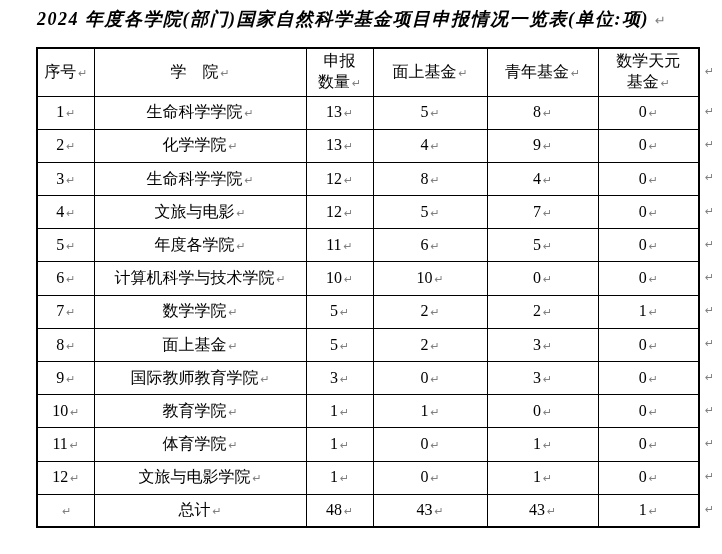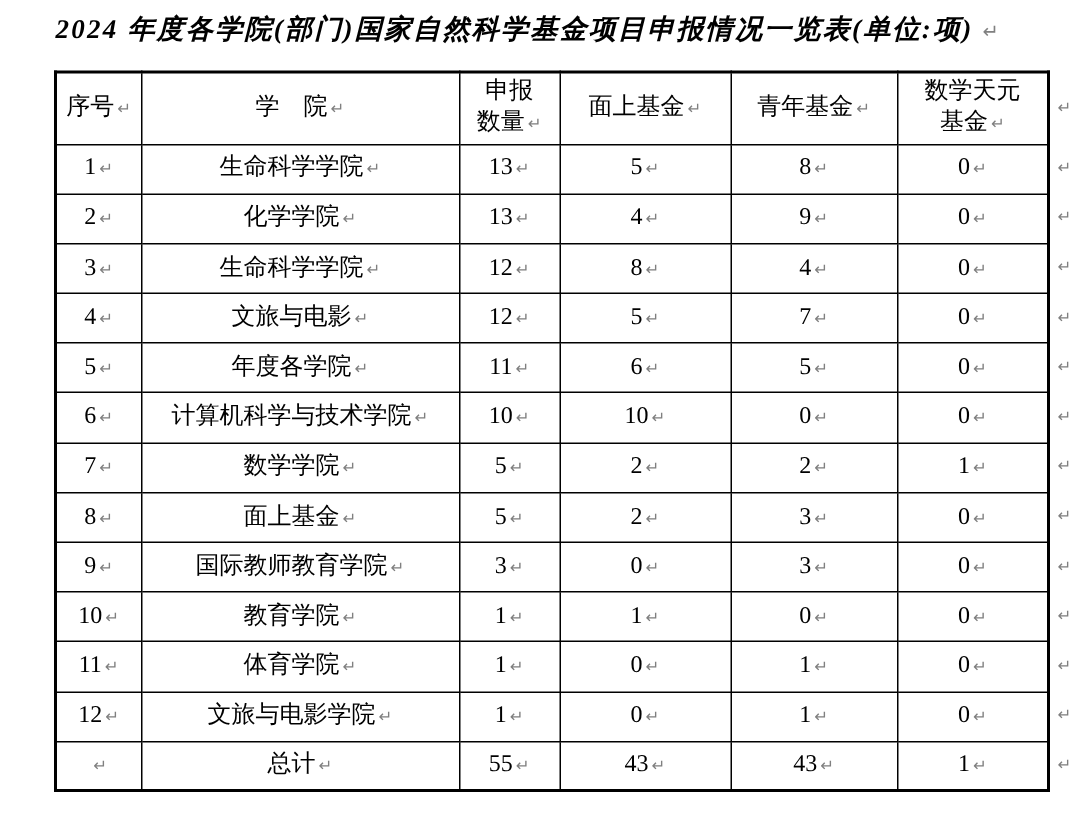--- a/index.html
+++ b/index.html
@@ -197,21 +197,21 @@
         <td><span>12</span><span class="pmark">↵</span></td>
         <td><span class="wavy">文旅与电影</span><span>学院</span><span class="pmark">↵</span></td>
         <td><span>1</span><span class="pmark">↵</span></td>
         <td><span>0</span><span class="pmark">↵</span></td>
         <td><span>1</span><span class="pmark">↵</span></td>
         <td><span>0</span><span class="pmark">↵</span></td>
       </tr>
       <tr>
         <td><span class="pmark">↵</span></td>
         <td><span>总计</span><span class="pmark">↵</span></td>
-        <td><span>55</span><span class="pmark">↵</span></td>
+        <td><span>48</span><span class="pmark">↵</span></td>
         <td><span>43</span><span class="pmark">↵</span></td>
         <td><span>43</span><span class="pmark">↵</span></td>
         <td><span>1</span><span class="pmark">↵</span></td>
       </tr>
     </tbody>
 </table>
 
 <div class="mark-rail" id="mark-rail">
     <div class="rail-cell" style="height: 48px;">
       <span class="pmark">↵</span>

